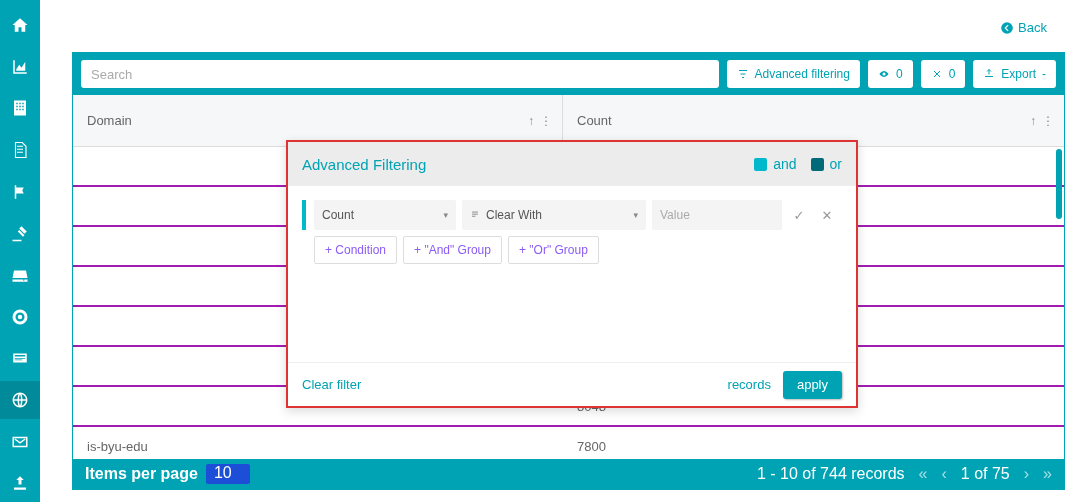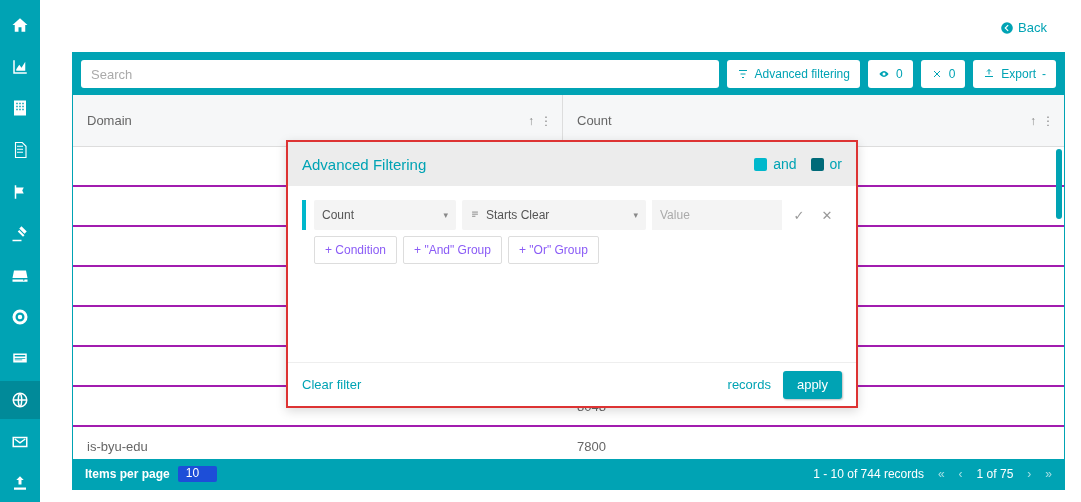--- a/index.html
+++ b/index.html
@@ -18,21 +18,21 @@
   .tool-btn svg{width:12px;height:12px;fill:#00A3B4}
   .table-head{display:flex;height:52px;border-bottom:1px solid #ddd;background:#f6f7f8}
   .th{display:flex;align-items:center;padding:0 14px;color:#666;font-size:13px;position:relative}
   .th-domain{flex:0 0 490px;border-right:1px solid #ddd}
   .th-count{flex:1}
   .sort-ctl{position:absolute;right:10px;display:flex;align-items:center;gap:6px;color:#888;font-size:12px}
   .rows{position:relative;height:340px;overflow:hidden;background:#fff}
   .row{display:flex;height:40px;align-items:center;border-bottom:2px solid #a21caf;color:#666;font-size:13px}
   .row .c1{flex:0 0 490px;padding:0 14px}
   .row .c2{flex:1;padding:0 14px}
-  .pager{position:absolute;left:0;right:0;bottom:0;height:30px;background:#00A3B4;color:#fff;display:flex;align-items:center;padding:0 12px;font-size:12px}
+  .pager{position:absolute;left:0;right:0;bottom:0;height:30px;background:#00A3B4;color:#fff;display:flex;align-items:center;padding:0 12px;font-size:16px}
   .pager .ipp-label{font-weight:bold;margin-right:8px}
   .pager .ipp-val{background:#1d4ed8;padding:0 18px 2px 8px;border-radius:2px;position:relative;cursor:pointer}
   .pager .right{margin-left:auto;display:flex;align-items:center;gap:14px}
   .pager .pg-btn{opacity:.65;cursor:pointer}
   
   .modal{position:absolute;left:286px;top:140px;width:572px;height:268px;background:#fff;border:2px solid #d33;box-shadow:0 3px 10px rgba(0,0,0,.15);display:flex;flex-direction:column}
   .modal-head{height:44px;background:#ececec;display:flex;align-items:center;padding:0 14px}
   .modal-title{color:#00A3B4;font-size:15px}
   .legend{margin-left:auto;display:flex;align-items:center;gap:14px;font-size:14px}
   .legend span{display:flex;align-items:center;gap:6px}
@@ -247,21 +247,21 @@
   <div class="modal-body">
     <div class="rule-row">
       <div class="dd field">
         <span>Count</span>
         <span class="caret">▾</span>
       </div>
       <div class="dd op">
         <svg viewBox="0 0 24 24">
             <path d="M5 5h14M5 10h14M5 15h8" stroke="#777" stroke-width="2"></path>
           </svg>
-        <span>Starts Clear</span>
+        <span>Clear With</span>
         <span class="caret">▾</span>
       </div>
       <input class="val-input" placeholder="Value" style="">
       <span class="rule-act">✓</span>
       <span class="rule-act">✕</span>
     </div>
     <div class="add-row">
       <button class="add-btn">+  Condition</button>
       <button class="add-btn">+  "And" Group</button>
       <button class="add-btn">+  "Or" Group</button>

